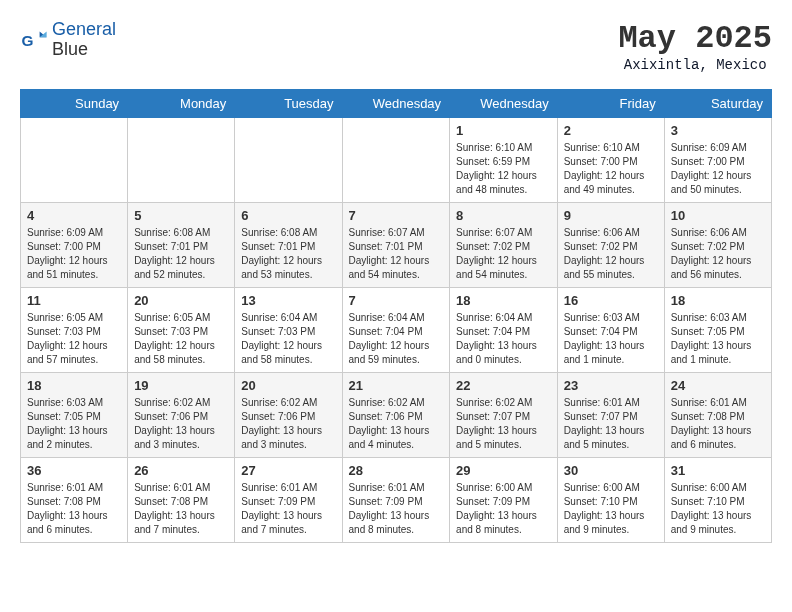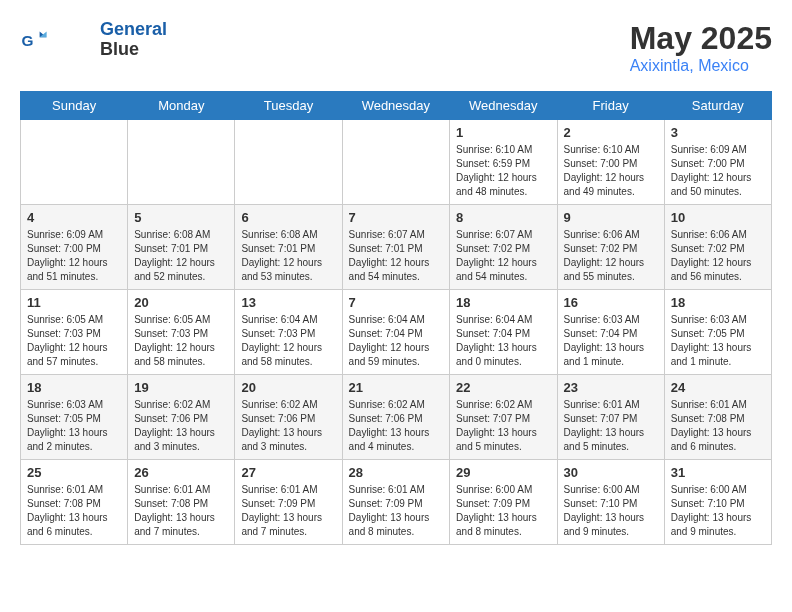--- a/index.html
+++ b/index.html
@@ -16,54 +16,54 @@
       align-items: flex-start;
       margin-bottom: 16px;
     }
     .logo {
       display: flex;
       align-items: center;
       gap: 4px;
     }
     .logo-text {
       font-size: 18px;
-      font-weight: bold;
+      font-weight: normal;
       line-height: 1.1;
       color: #333;
-      margin-left: 48px;
     }
     .logo-text span {
       color: #1a5fa8;
     }
     .logo-icon {
       width: 28px;
       height: 28px;
     }
     .title-block {
-      text-align: left;
+      text-align: center;
+      font-family: Liberation Mono, monospace;
     }
     .title-block .month-year {
       font-size: 32px;
       font-weight: bold;
       color: #333;
     }
     .title-block .location {
-      font-size: 16px;
-      color: #3b82f6;
+      font-size: 14px;
+      color: #0f172a;
     }
     .calendar {
       width: 100%;
       border-collapse: collapse;
       border: 1px solid #ccc;
     }
     .calendar th {
       background-color: #2a7abf;
       color: #fff;
-      text-align: center;
-      padding: 6px 0;
+      text-align: right;
+      padding: 6px 8px;
       font-size: 13px;
       font-weight: normal;
       border: 1px solid #2a7abf;
     }
     .calendar td {
       vertical-align: top;
       padding: 5px 6px;
       border: 1px solid #ccc;
       width: 108px;
       min-height: 80px;
@@ -298,21 +298,21 @@
         <td>
           <span class="day-number">24</span>
           <div class="day-info" style="white-space: pre-line;">Sunrise: 6:01 AM
 Sunset: 7:08 PM
 Daylight: 13 hours
 and 6 minutes.</div>
         </td>
       </tr>
       <tr>
         <td>
-          <span class="day-number">25</span>
+          <span class="day-number">36</span>
           <div class="day-info" style="white-space: pre-line;">Sunrise: 6:01 AM
 Sunset: 7:08 PM
 Daylight: 13 hours
 and 6 minutes.</div>
         </td>
         <td>
           <span class="day-number">26</span>
           <div class="day-info" style="white-space: pre-line;">Sunrise: 6:01 AM
 Sunset: 7:08 PM
 Daylight: 13 hours

